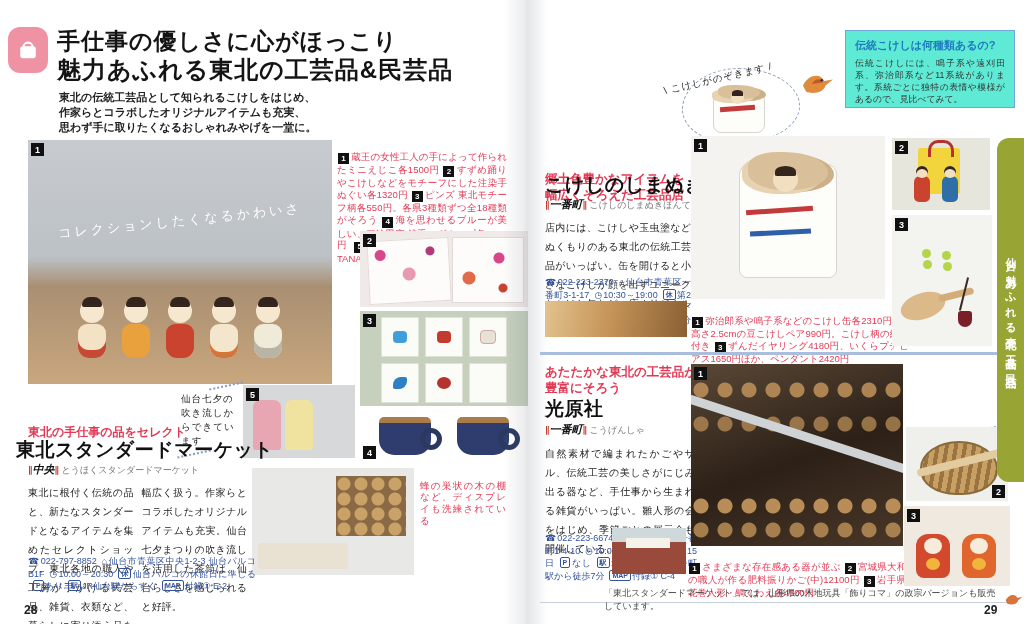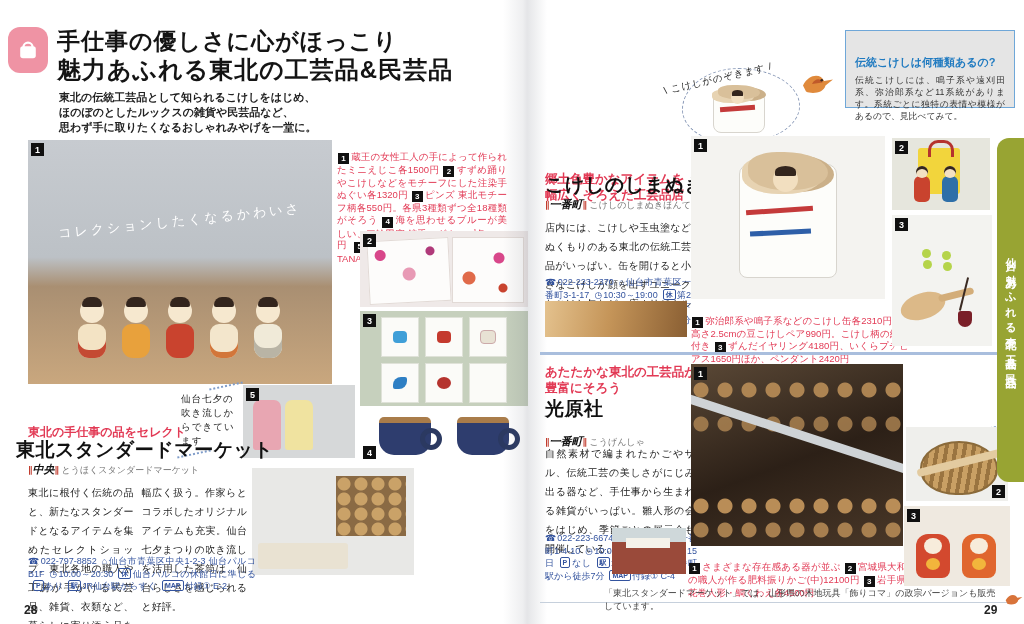--- a/index.html
+++ b/index.html
@@ -105,22 +105,22 @@
   #shopA-body{left:28px;top:473px;width:219px;column-count:2;column-gap:8px;}
   #shopA-info{left:28px;top:546px;width:228px;}
   
   #bubble{left:682px;top:68px;width:116px;height:74px;border:1.6px dashed #8a9ab8;
     border-radius:48% 52% 55% 45%/55% 50% 50% 45%;}
   #bubble-can{position:absolute;left:30px;top:16px;width:52px;height:48px;}
   #bubble-note{left:664px;top:84px;transform:rotate(-13deg);transform-origin:left center;white-space:nowrap;}
   #bubble-note::before{content:'\\ ';color:#222;} #bubble-note::after{content:' /';color:#222;}
   .bird{position:absolute;}
   #bird1{left:800px;top:70px;width:36px;height:28px;}
-  #qa-box{left:845px;top:30px;width:170px;height:78px;border:1.5px solid #6fa7d8;background:#e5e5e5;
-    box-sizing:border-box;padding:24px 9px;}
+  #qa-box{left:845px;top:30px;width:170px;height:78px;border:1.5px solid #6fa7d8;background:#5eead4;
+    box-sizing:border-box;padding:7px 9px;}
   #qa-title{color:#1f7ac0;font-weight:bold;font-size:11px;}
   #qa-body{font-size:8.8px;line-height:12px;color:#333;margin-top:4px;text-align:justify;}
   #shB-lead{left:545px;top:139px;margin-top:32px;}
   #shB-name{left:545px;top:172px;}
   #shB-sub{left:545px;top:197px;}
   #shB-body{left:545px;top:208px;width:146px;}
   #shB-info{left:545px;top:267px;width:146px;}
   #shB-small{left:545px;top:301px;width:142px;height:36px;
     background:linear-gradient(100deg,#e4c28e 0%,#c59559 45%,#8a5f33 100%);}
   #shB-main{left:691px;top:136px;width:194px;height:163px;background:#f4f3f0;}
@@ -152,21 +152,21 @@
   #photoB3 .grape{position:absolute;width:9px;height:9px;border-radius:50%;background:#b5d44a;}
   #photoB3 .g1{left:30px;top:34px;} #photoB3 .g2{left:31px;top:45px;}
   #photoB3 .g3{left:50px;top:36px;} #photoB3 .g4{left:51px;top:47px;}
   #photoB3 .pend{position:absolute;left:66px;top:96px;width:14px;height:16px;
     background:#7a1f28;border-radius:3px 3px 7px 7px;}
   #photoB3 .pend::before{content:'';position:absolute;left:5px;top:-34px;width:2px;height:34px;background:#3a2a22;transform:rotate(14deg);}
   #divider{left:540px;top:352px;width:468px;height:3px;background:#a9bedd;}
   
   #shC-lead{left:545px;top:364px;}
   #shC-name{left:545px;top:396px;}
-  #shC-sub{left:545px;top:422px;margin-top:12px;}
+  #shC-sub{left:545px;top:422px;}
   #shC-body{left:545px;top:434px;width:150px;}
   #shC-info{left:545px;top:523px;width:152px;}
   #shC-front{left:612px;top:528px;width:74px;height:46px;
     background:linear-gradient(180deg,#cfd8da 0 30%,#9a4a3a 30%);}
   #shC-front::after{content:'';position:absolute;left:14px;top:10px;width:44px;height:10px;background:#f4f2ea;}
   #shC-main{left:691px;top:364px;width:212px;height:182px;
     background:linear-gradient(160deg,#5a4836 0%,#2c2017 52%,#4a3828 100%);}
   #shC-main .pots{position:absolute;left:0;width:100%;height:26px;
     background-image:radial-gradient(circle at 10px 12px,#b98d57 7px,transparent 8px);background-size:24px 26px;}
   #shC-main .pr1{top:14px;opacity:.9;} #shC-main .pr2{top:48px;opacity:.75;}
@@ -203,21 +203,21 @@
   <div class="abs" id="hdr-icon">
     <svg width="22" height="24" viewBox="0 0 24 26">
         <path d="M7 10 a5 5 0 0 1 10 0" fill="none" stroke="#fff" stroke-width="2.4"></path>
         <rect x="3.5" y="9" width="17" height="13" rx="3" fill="#fff"></rect>
       </svg>
   </div>
   <div class="abs title" id="title1">手仕事の優しさに心がほっこり</div>
   <div class="abs title" id="title2">魅力あふれる東北の工芸品&amp;民芸品</div>
   <div class="abs" id="intro">
     <div>東北の伝統工芸品として知られるこけしをはじめ、</div>
-    <div>ほのぼのとしたルックスの雑貨や民芸品など、</div>
+    <div>作家らとコラボしたオリジナルアイテムも充実、</div>
     <div>思わず手に取りたくなるおしゃれみやげを一堂に。</div>
   </div>
 
   <div class="photo" id="photo1">
     <span class="badge b-tl">1</span>
     <div id="photo1-script" class="hand">コレクションしたくなるかわいさ</div>
     <div class="dolls">
       <div class="doll">
           <div class="head"></div>
           <div class="body"></div>
@@ -271,20 +271,21 @@
       <div class="tin"></div>
       <div class="tin"></div>
   </div>
 
   <div class="abs hand dotted-deco" id="tanabata-note">仙台七夕の吹き流しからできています</div>
 
   <div class="photo" id="interiorA">
     <div class="honey"></div>
       <div class="tableA"></div>
   </div>
+  <p class="abs redcap" id="display-caption">蜂の巣状の木の棚など、ディスプレイも洗練されている</p>
 
   <div class="abs lead" id="shopA-lead">東北の手仕事の品をセレクト</div>
   <div class="abs shopname" id="shopA-name">東北スタンダードマーケット</div>
   <div class="abs subline" id="shopA-sub">
     <span class="bars">∥</span><span class="areaname">中央</span><span class="bars">∥</span>
     <span>とうほくスタンダードマーケット</span>
   </div>
   <p class="abs bodytext" id="shopA-body">東北に根付く伝統の品と、新たなスタンダードとなるアイテムを集めたセレクトショップ。東北各地の職人や工房が手がける民芸品、雑貨、衣類など、暮らしに寄り添う品を幅広く扱う。作家らとコラボしたオリジナルアイテムも充実。仙台七夕まつりの吹き流しを活用した茶筒は、仙台らしさを感じられると好評。</p>
   <p class="abs infotext" id="shopA-info"><span class="info-ic" style="margin-left: 0px;">☎</span>022-797-8852<span class="info-ic">⌂</span>仙台市青葉区中央1-2-3 仙台パルコB1F<span class="info-ic">◷</span>10:00～20:30<span class="info-ic boxed">休</span>仙台パルコの休館日に準じる<span class="info-ic boxed">P</span>あり<span class="info-ic boxed">駅</span>JR仙台駅からすぐ<span class="info-ic boxed">MAP</span>付録① E-2</p>
 

